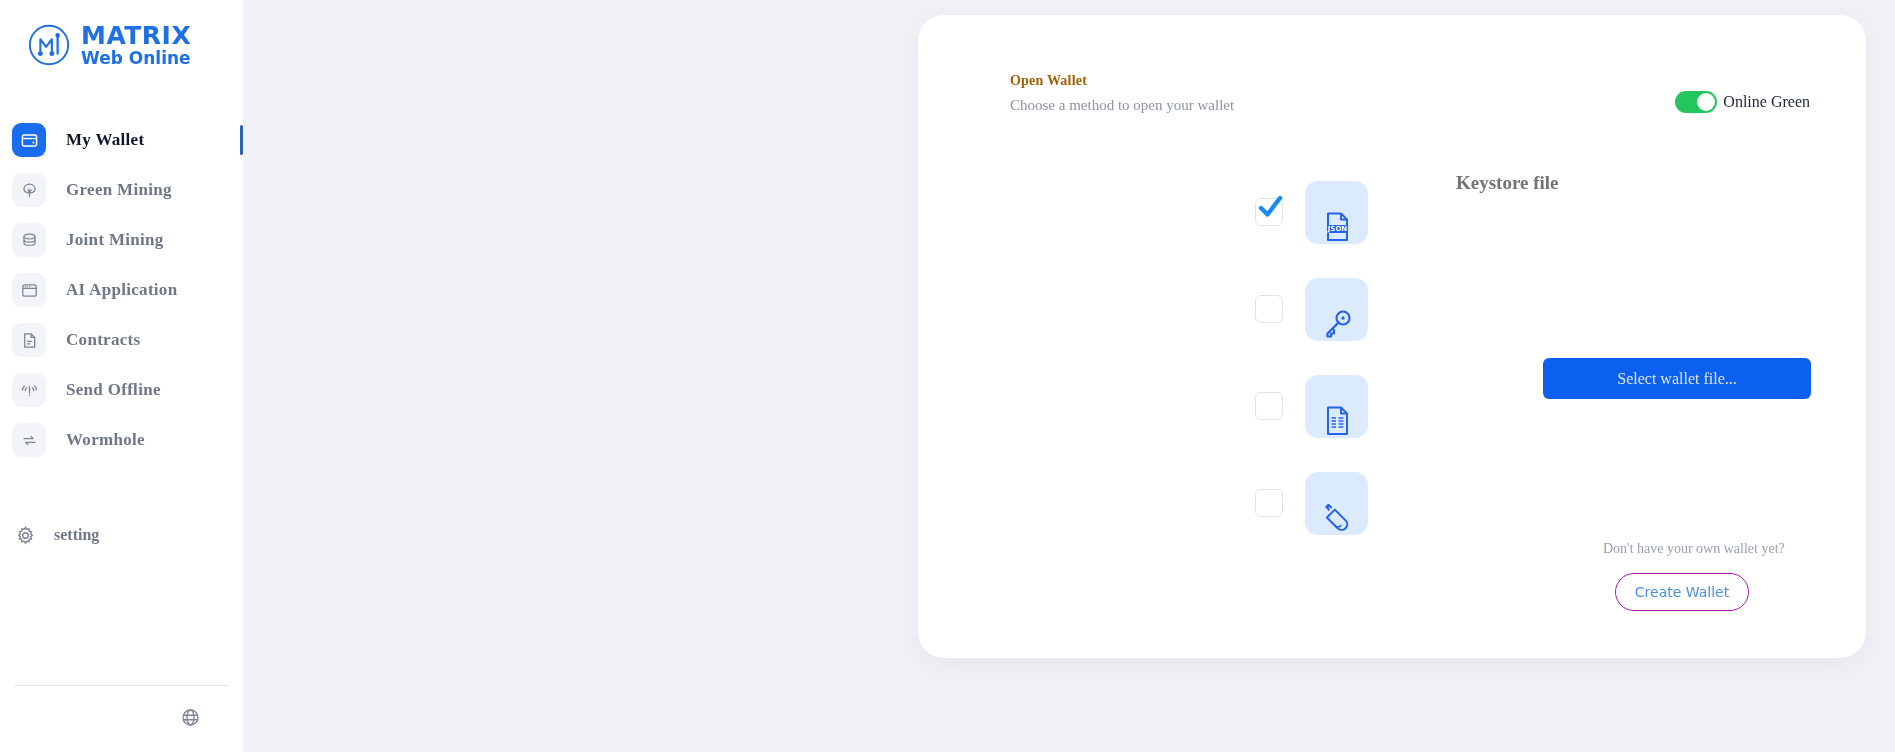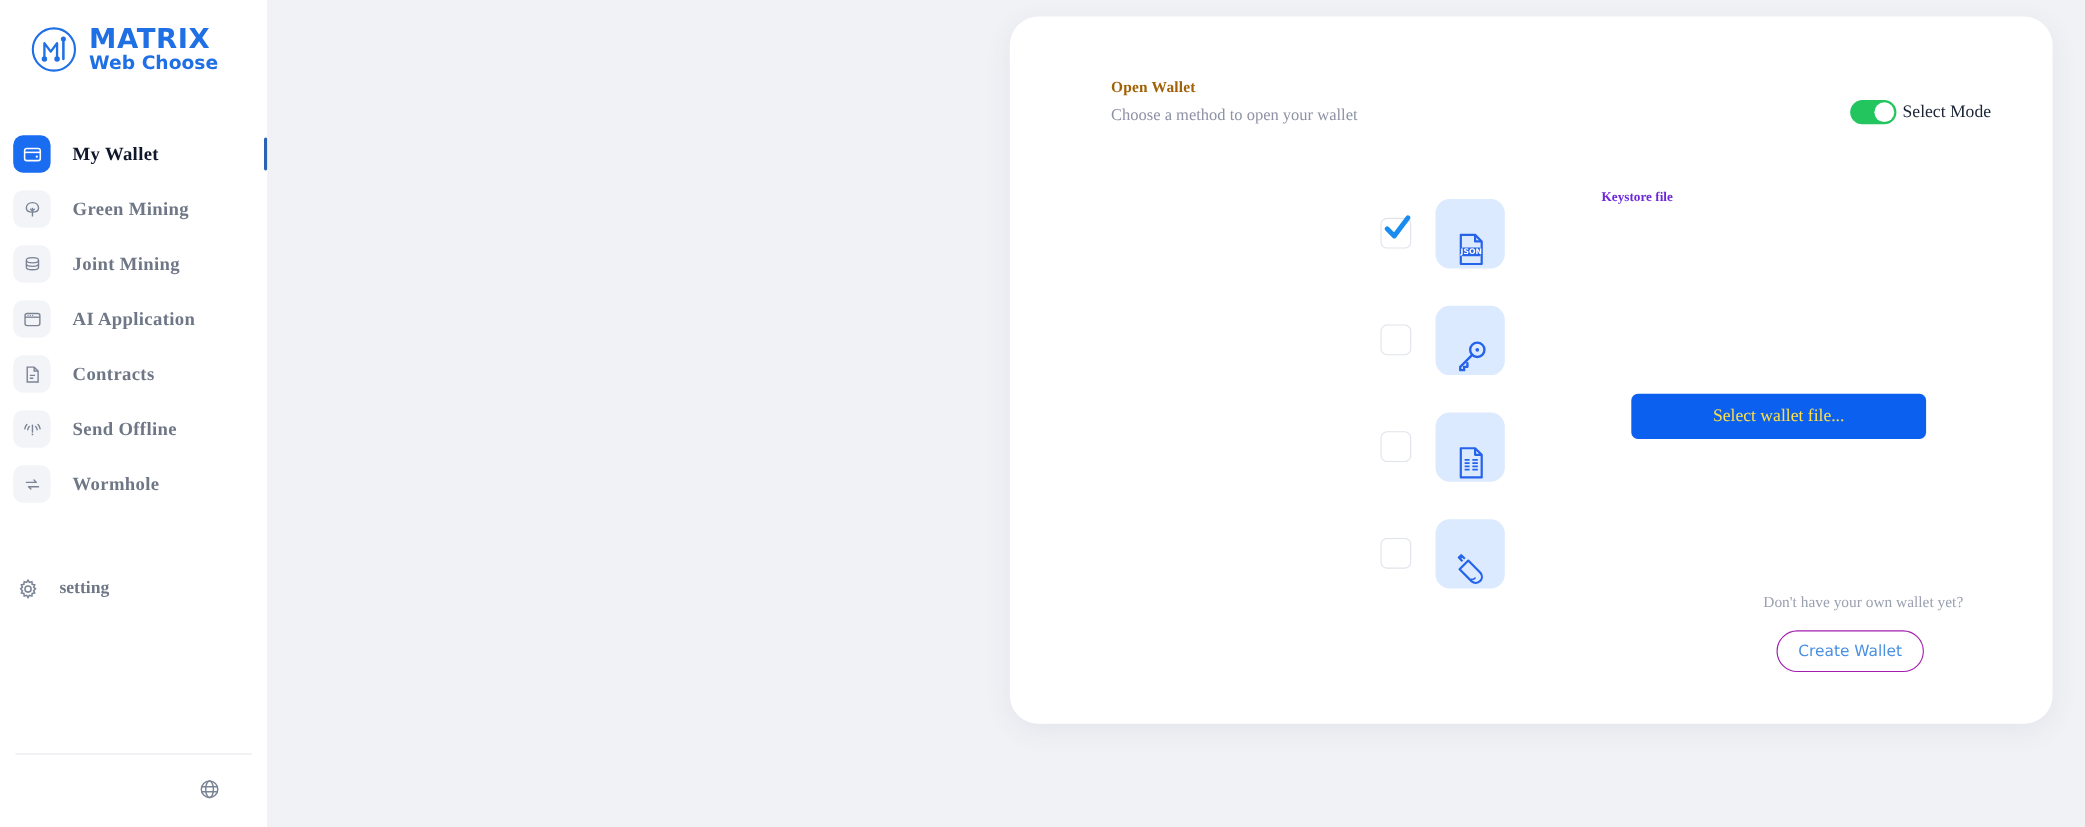--- a/index.html
+++ b/index.html
@@ -260,35 +260,35 @@
     justify-content: center;
     color: #2563eb;
   }
 
   
   .pane-title {
     position: absolute;
     left: 1213px;
     top: 172px;
     font-family: "Liberation Serif", serif;
-    font-size: 12px;
-    font-weight: bold;
-    color: #6d28d9;
+    font-size: 19px;
+    font-weight: bold;
+    color: #737373;
   }
 
   .select-file-btn {
     position: absolute;
-    left: 1240px;
+    left: 1300px;
     top: 358px;
     width: 268px;
     height: 41px;
     border: none;
     border-radius: 6px;
     background: #0b60f0;
-    color: #fde047;
+    color: #e5e5e5;
     font-family: "Liberation Serif", serif;
     font-size: 16px;
     cursor: pointer;
   }
   .create-hint-inner {
     position: absolute;
     left: 1360px;
     top: 541px;
     font-family: "Liberation Serif", serif;
     font-size: 14px;
@@ -330,21 +330,21 @@
             <circle cx="24" cy="24" r="20"></circle>
             <path d="M15 31 L15 18 L21 26 L27 18 L27 31" stroke-width="2.2" stroke-linecap="round" stroke-linejoin="round"></path>
             <circle cx="15" cy="33" r="2.6" fill="#1f6fe5" stroke="none"></circle>
             <circle cx="27" cy="33" r="2.6" fill="#1f6fe5" stroke="none"></circle>
             <path d="M33 16 L33 33" stroke-width="2.4" stroke-linecap="round"></path>
             <circle cx="33" cy="14" r="2.4" fill="#1f6fe5" stroke="none"></circle>
           </svg>
         </span>
         <span class="brand-words">
           <span class="brand-title">MATRIX</span>
-          <span class="brand-sub">Web Choose</span>
+          <span class="brand-sub">Web Online</span>
         </span>
       </div>
     </div>
 
     <nav class="nav">
 
       <div class="nav-item active">
         <span class="nav-icon">
           <svg viewBox="0 0 24 24" width="19" height="19" fill="none" stroke="currentColor" stroke-width="1.8">
             <rect x="3" y="5" width="18" height="14" rx="2.5"></rect>
@@ -458,21 +458,21 @@
     <section class="card">
       <div class="card-head">
         <div class="card-title">Open Wallet</div>
         <div class="card-sub">Choose a method to open your wallet</div>
       </div>
 
       <div class="mode-toggle">
         <span class="switch">
           <span class="knob"></span>
         </span>
-        <span class="mode-label">Select Mode</span>
+        <span class="mode-label">Online Green</span>
       </div>
     </section>
 
     <div class="methods">
 
       <div class="method-row">
         <span class="chk checked">
           <svg class="tick" viewBox="0 0 34 34" fill="none" stroke="currentColor" stroke-width="4.4" stroke-linecap="round" stroke-linejoin="round">
             <path d="M8 18 L14.5 24.5 L27 8"></path>
           </svg>

